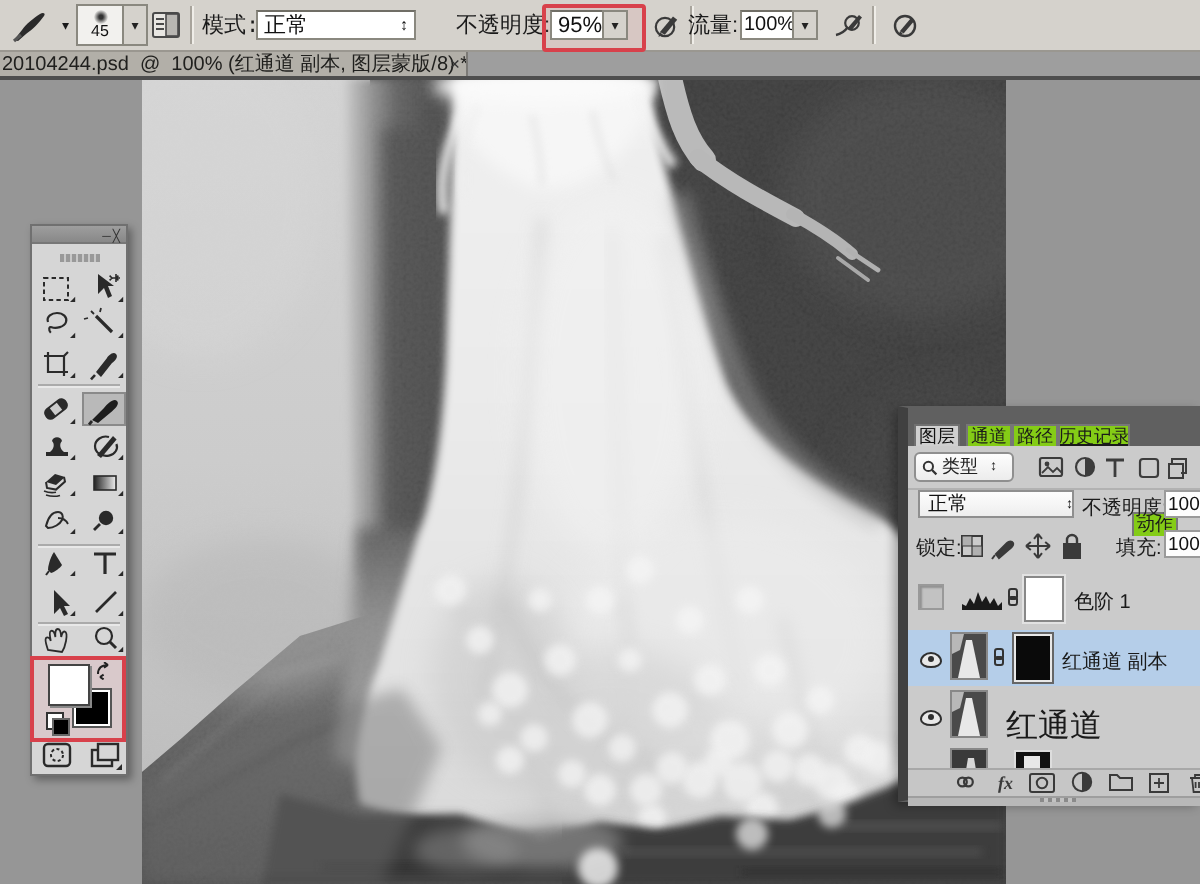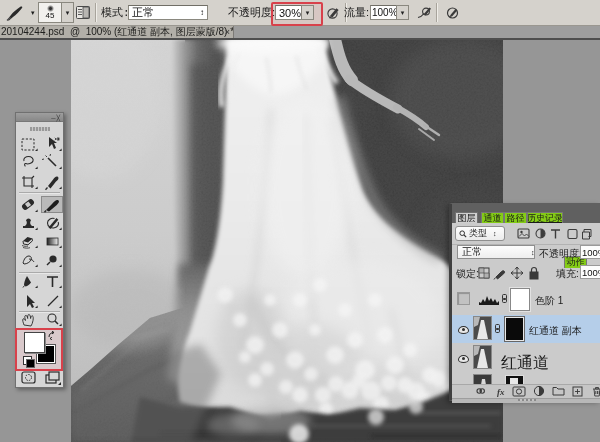--- a/index.html
+++ b/index.html
@@ -17,21 +17,21 @@
 
 #tabbar{position:absolute;left:0;top:26px;width:600px;height:14px;background:#9e9e9e;}
 #tab1{position:absolute;left:0;top:0;width:233px;height:12px;background:#b2afa8;
   font-size:10px;color:#20201e;display:flex;align-items:center;white-space:nowrap;overflow:hidden;
   border-right:1px solid #7c7a76;}
 #tabline{position:absolute;left:0;top:12px;width:600px;height:2px;background:#4e4e4e;}
 
 #tools{position:absolute;left:15px;top:112px;width:49px;height:276px;background:#d6d6d6;
   border:1px solid #707070;box-shadow:2px 2px 4px rgba(0,0,0,0.35);box-sizing:border-box;}
 #layers{position:absolute;left:449px;top:203px;width:151px;height:198px;background:#cbcbcb;
-  border-left:3px solid #404040;border-top:1px solid #606060;border-bottom:1px solid #606060;
+  border-left:5px solid #404040;border-top:1px solid #606060;border-bottom:1px solid #606060;
   box-shadow:-2px 2px 5px rgba(0,0,0,0.3);box-sizing:border-box;
   font-size:10px;color:#1c1c1c;}
 .ltab{position:absolute;top:8px;width:21px;height:11px;background:#84cc16;border:1px solid #777;
   border-bottom:none;font-size:9px;color:#1a1a1a;display:flex;align-items:center;justify-content:center;
   box-sizing:content-box;white-space:nowrap;overflow:hidden;letter-spacing:0;}
 .chain{position:absolute;width:5px;height:9px;}
 .chain:before{content:"";position:absolute;left:0;top:0;width:3.4px;height:3.6px;border:1px solid #333;border-radius:1.6px;}
 .chain:after{content:"";position:absolute;left:0;top:3.6px;width:3.4px;height:3.6px;border:1px solid #333;border-radius:1.6px;}
 .eye{position:absolute;width:9px;height:6px;border-radius:50% 50% 50% 50%/60% 60% 40% 40%;border:1px solid #2f2f2f;background:#e8e8e8;}
 .eye:after{content:"";position:absolute;left:2.6px;top:0.8px;width:3.2px;height:3.2px;border-radius:50%;background:#2f2f2f;}
@@ -252,21 +252,21 @@
       </svg>
     </div>
     <div class="vsep" style="left:95px;"></div>
     <div class="ob" style="left:101px;font-family:Liberation Mono, monospace;">模式:</div>
     <div class="ob" style="left:128px;">
       <div class="fld" style="width:80px;position:relative;">正常<span style="position:absolute;right:3px;font-size:8px;">↕</span></div>
     </div>
     <div class="ob" style="left:228px;">不透明度:</div>
     <div style="position:absolute;left:271px;top:2px;width:48px;height:20px;border:2px solid #d8414b;border-radius:2px;background:rgba(230,120,130,0.12);"></div>
     <div class="ob" style="left:275px;">
-      <div class="fld" style="width:27px;">30%</div>
+      <div class="fld" style="width:27px;">95%</div>
       <div class="dbtn">▾</div>
     </div>
     <div class="ob" style="left:326px;">
       <svg width="14" height="14" viewBox="0 0 14 14">
         <circle cx="6.5" cy="7.5" r="4.6" fill="none" stroke="#3a3a3a" stroke-width="1.1"></circle>
         <path d="M4 10 L10.5 2.2 L12.6 3.9 L6.4 11.4 Z" fill="#3a3a3a"></path>
         <path d="M4 10 l-0.8 2.4 l2.4 -0.8" fill="#3a3a3a"></path>
       </svg>
     </div>
     <div class="vsep" style="left:345px;"></div>

